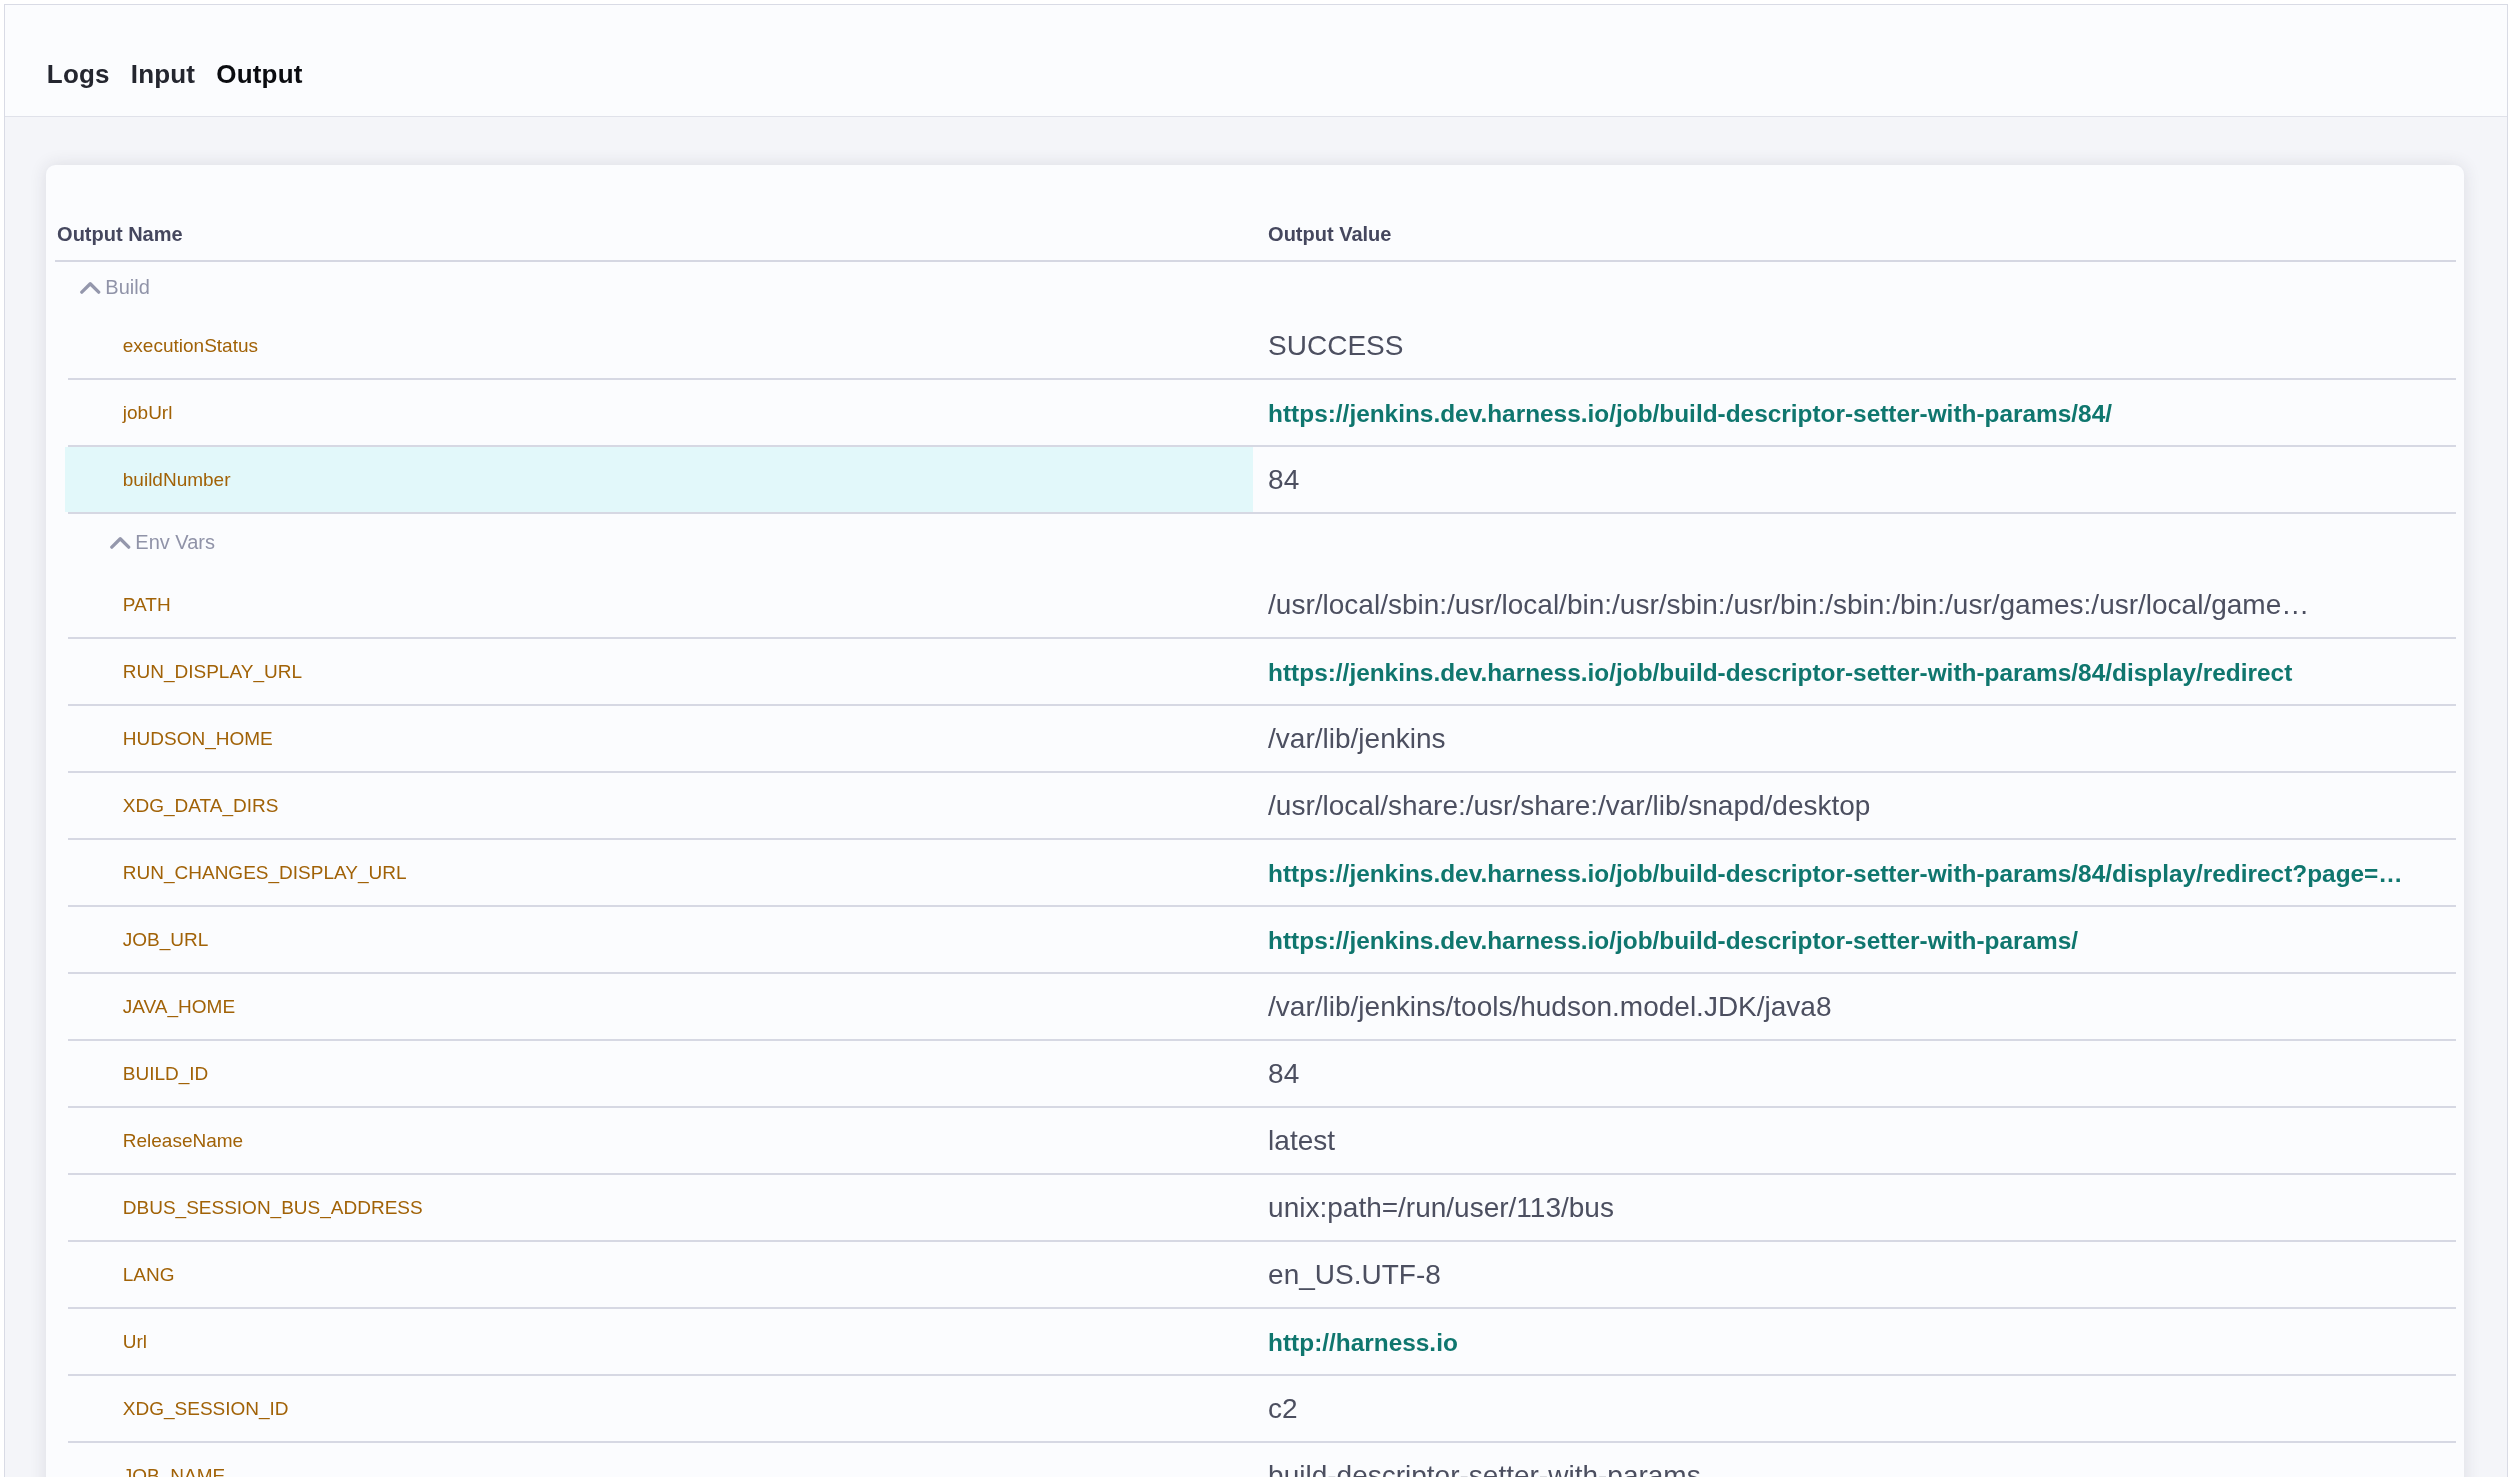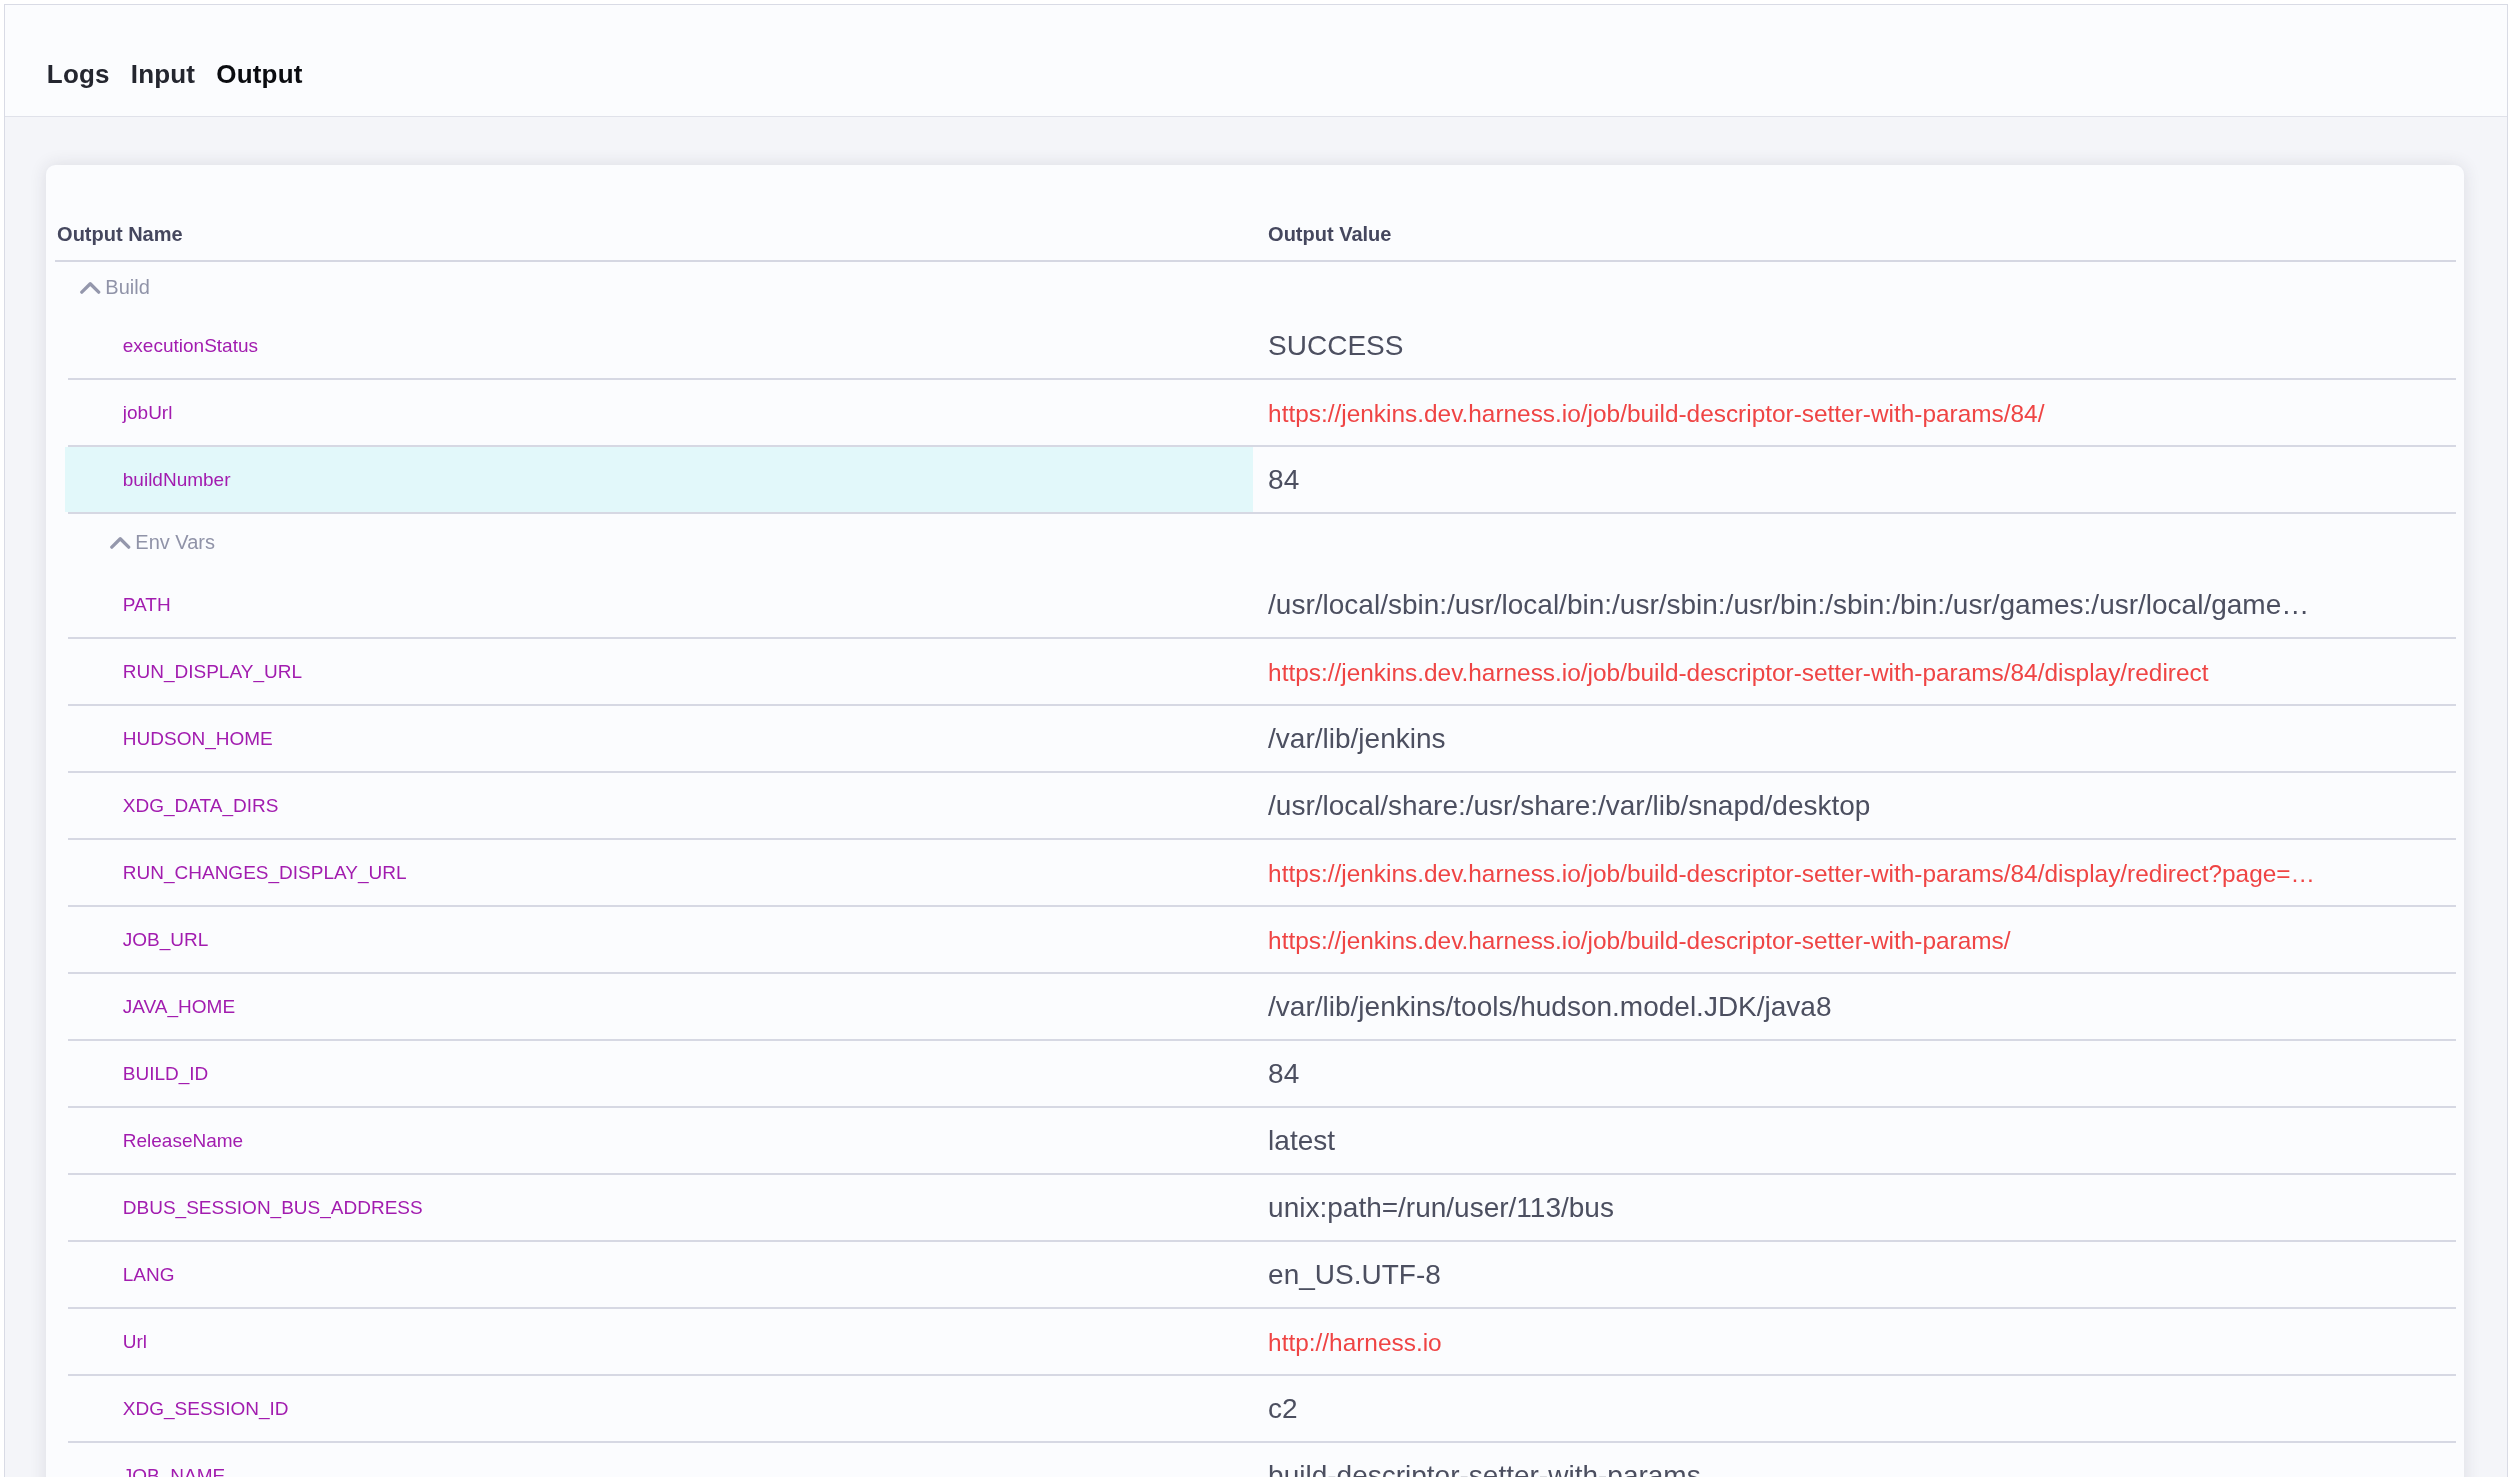--- a/index.html
+++ b/index.html
@@ -119,40 +119,41 @@
     left: 19px; top: 0; bottom: 1.9px;
     width: 1188px;
     background: #E2F8FA;
   }
   .cell-name {
     position: relative;
     z-index: 1;
     width: 1211px;
     padding-left: 77px;
     font-size: 19px;
-    color: #a21caf;
+    color: #a16207;
     white-space: nowrap;
     overflow: hidden;
   }
   .cell-value {
     position: relative;
     z-index: 1;
     flex: 1;
     padding-left: 11.3px;
     padding-right: 38px;
     font-size: 28px;
     color: #4C4F60;
     white-space: nowrap;
     overflow: hidden;
   }
   .cell-value a.link {
     font-size: 24.4px;
-    color: #ef4444;
+    color: #0f766e;
     text-decoration: none;
     cursor: pointer;
+    font-weight: bold;
   }
 </style>
 </head>
 <body>
 
 <div class="panel">
   <div class="tabbar">
       <div class="tab">Logs</div>
       <div class="tab">Input</div>
       <div class="tab active">Output</div>

